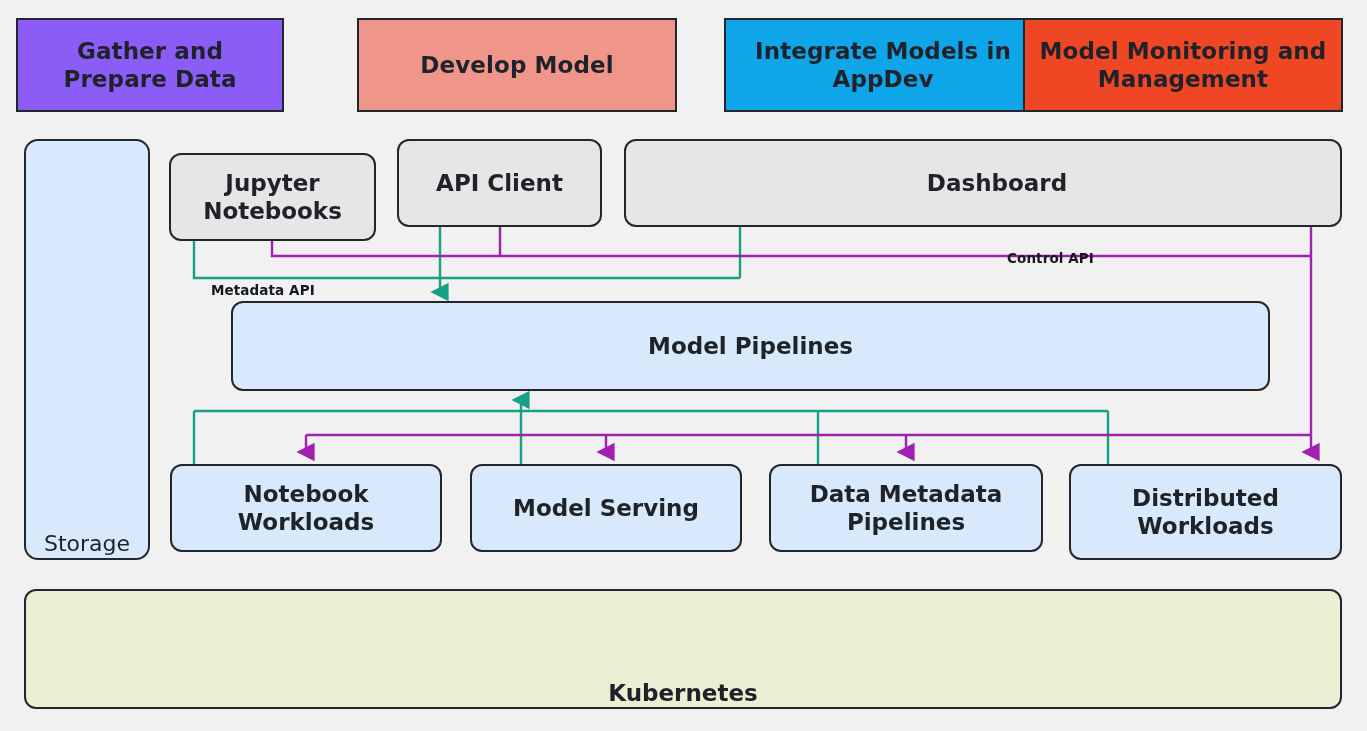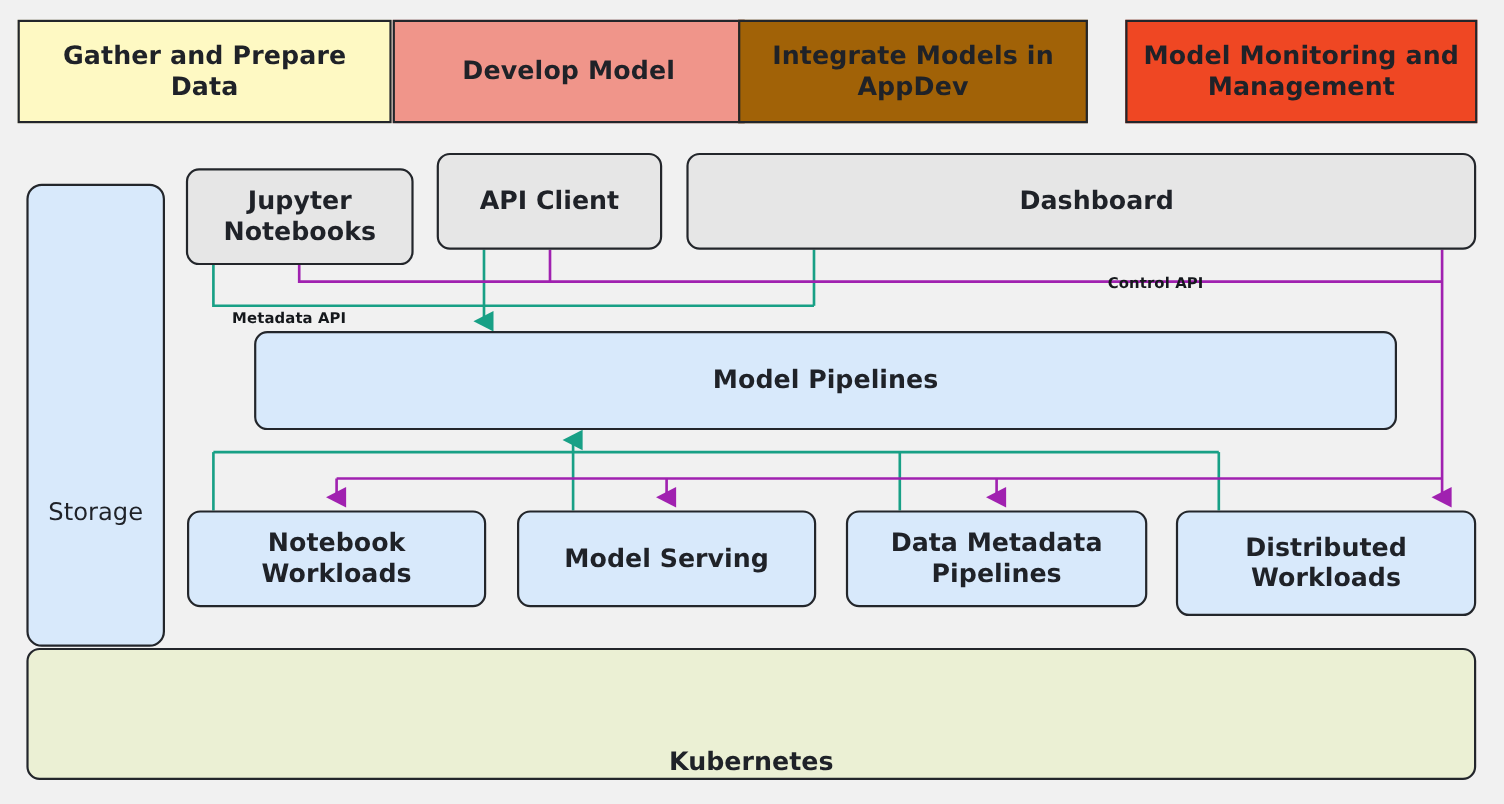--- a/index.html
+++ b/index.html
@@ -49,23 +49,22 @@
   }
   .grey   { background: #e6e6e6; }
   .blue   { background: #d8e9fb; }
   .green  { background: #ebf0d4; }
 
   .storage-box {
     border-radius: 14px;
     background: #d8e9fb;
     font-weight: normal;
     font-size: 22px;
-    align-items: center;
+    align-items: flex-end;
     padding-top: 0;
-    margin-top: 28px;
   }
   .storage-box span { display:block; }
 
   
   .edge-label {
     position: absolute;
     font-size: 13.5px;
     font-weight: bold;
     color: #15181c;
     white-space: nowrap;
@@ -117,27 +116,27 @@
       <path stroke="#18a086" d="M1108,411 L1108,464"></path>
       <path stroke="#18a086" d="M521,464 L521,400" marker-end="url(#arrow-teal-up)"></path>
 
       <path stroke="#a021b0" d="M306,435 L1311,435"></path>
       <path stroke="#a021b0" d="M306,435 L306,452" marker-end="url(#arrow-purple)"></path>
       <path stroke="#a021b0" d="M606,435 L606,452" marker-end="url(#arrow-purple)"></path>
       <path stroke="#a021b0" d="M906,435 L906,452" marker-end="url(#arrow-purple)"></path>
     </g>
   </svg>
 
-  <div class="node phase" style="left:16px; top:18px; width:340px; height:94px; background:#fef9c3;">
+  <div class="node phase" style="left:16px; top:18px; width:268px; height:94px; background:#8b5cf6;">
     <span>Gather and Prepare Data</span>
   </div>
   <div class="node phase" style="left:357px; top:18px; width:320px; height:94px; background:#f0958a;">
     <span>Develop Model</span>
   </div>
-  <div class="node phase" style="left:671px; top:18px; width:318px; height:94px; background:#a16207;">
+  <div class="node phase" style="left:724px; top:18px; width:318px; height:94px; background:#0ea5e9;">
     <span>Integrate Models in AppDev</span>
   </div>
   <div class="node phase" style="left:1023px; top:18px; width:320px; height:94px; background:#ef4723;">
     <span>Model Monitoring and Management</span>
   </div>
 
   <div class="node storage-box" style="left:24px; top:139px; width:126px; height:421px;">
     <span style="margin-top:180px;">Storage</span>
   </div>
 

